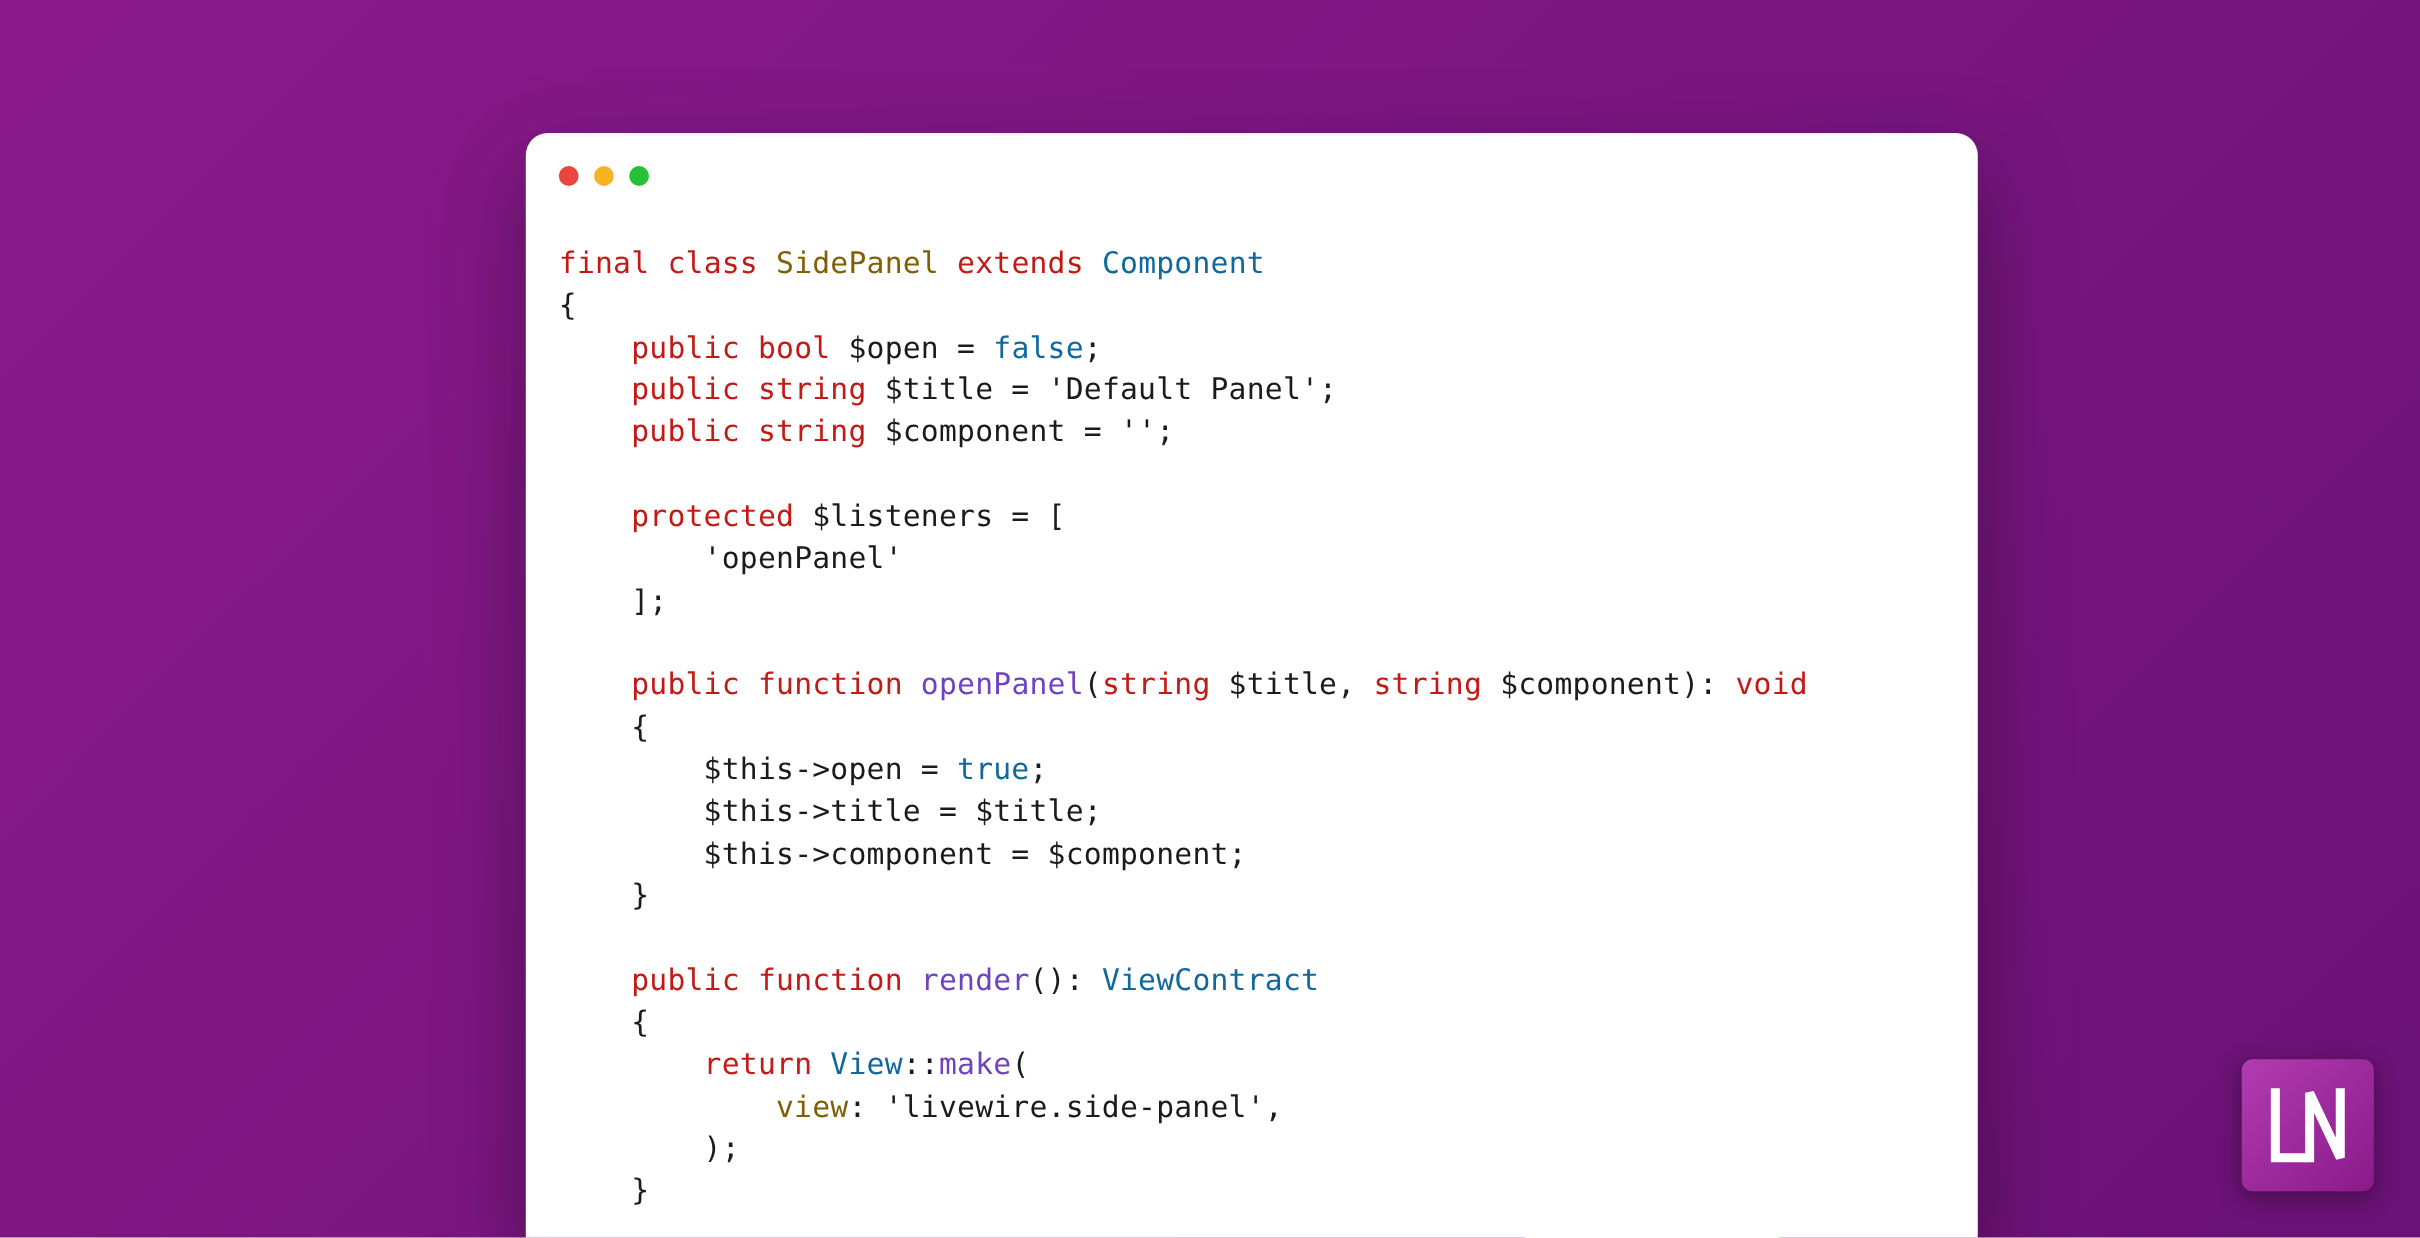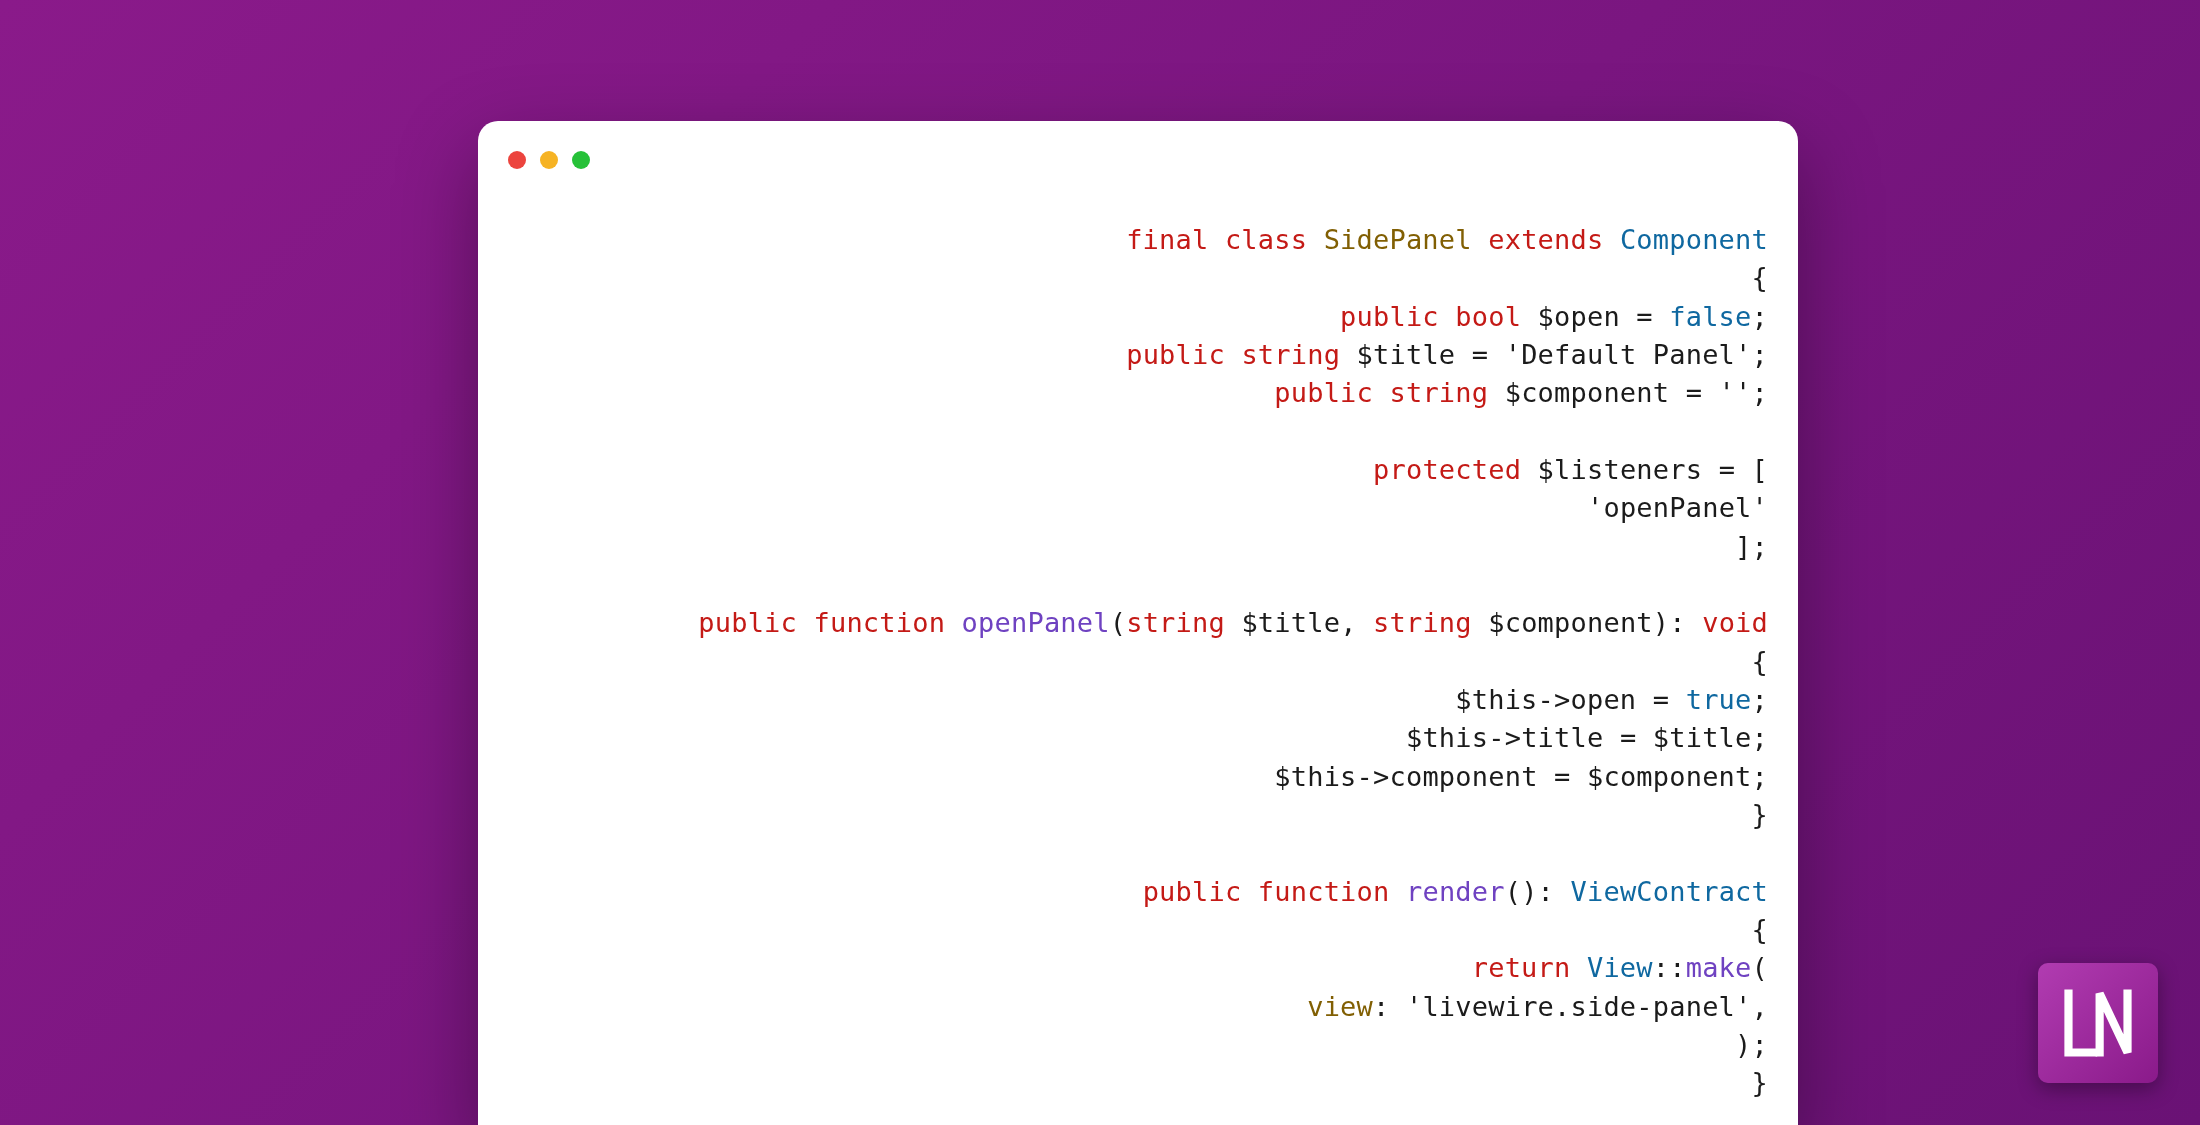--- a/index.html
+++ b/index.html
@@ -75,21 +75,21 @@
     display: flex;
     align-items: center;
     justify-content: center;
     box-shadow: 0 6px 20px rgba(0,0,0,0.35);
   }
   .logo svg { width: 82px; height: 82px; }
 </style>
 </head>
 <body>
 
-<div class="stage" style="transform: scale(1); text-align: right;">
+<div class="stage" style="transform: scale(1);">
 
   <div class="window">
     <div class="titlebar">
       <div class="dot red"></div>
       <div class="dot yellow"></div>
       <div class="dot green"></div>
     </div>
 
     <div class="code"><span class="kw">final</span> <span class="kw">class</span> <span class="name">SidePanel</span> <span class="kw">extends</span> <span class="cls">Component</span>
 <span class="punct">{</span>

